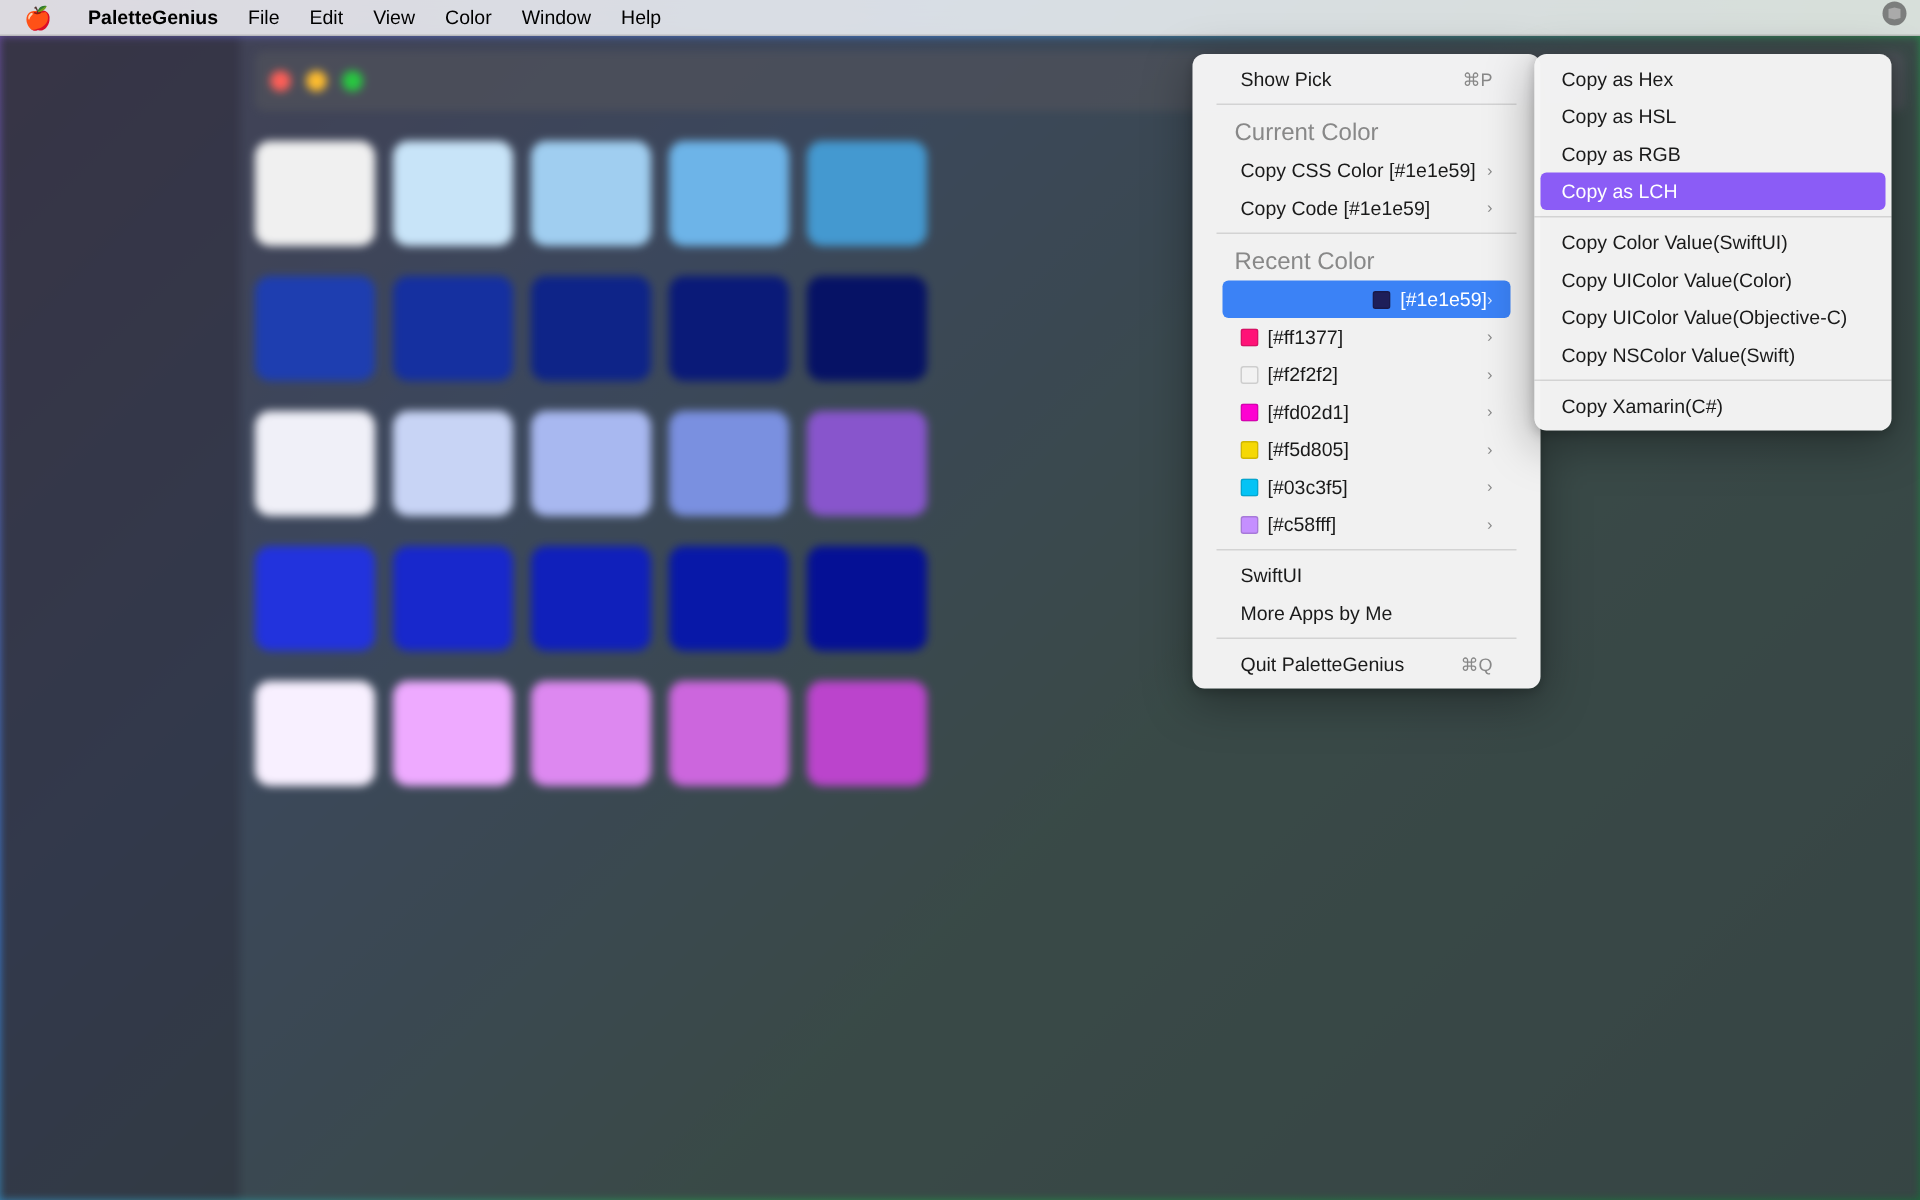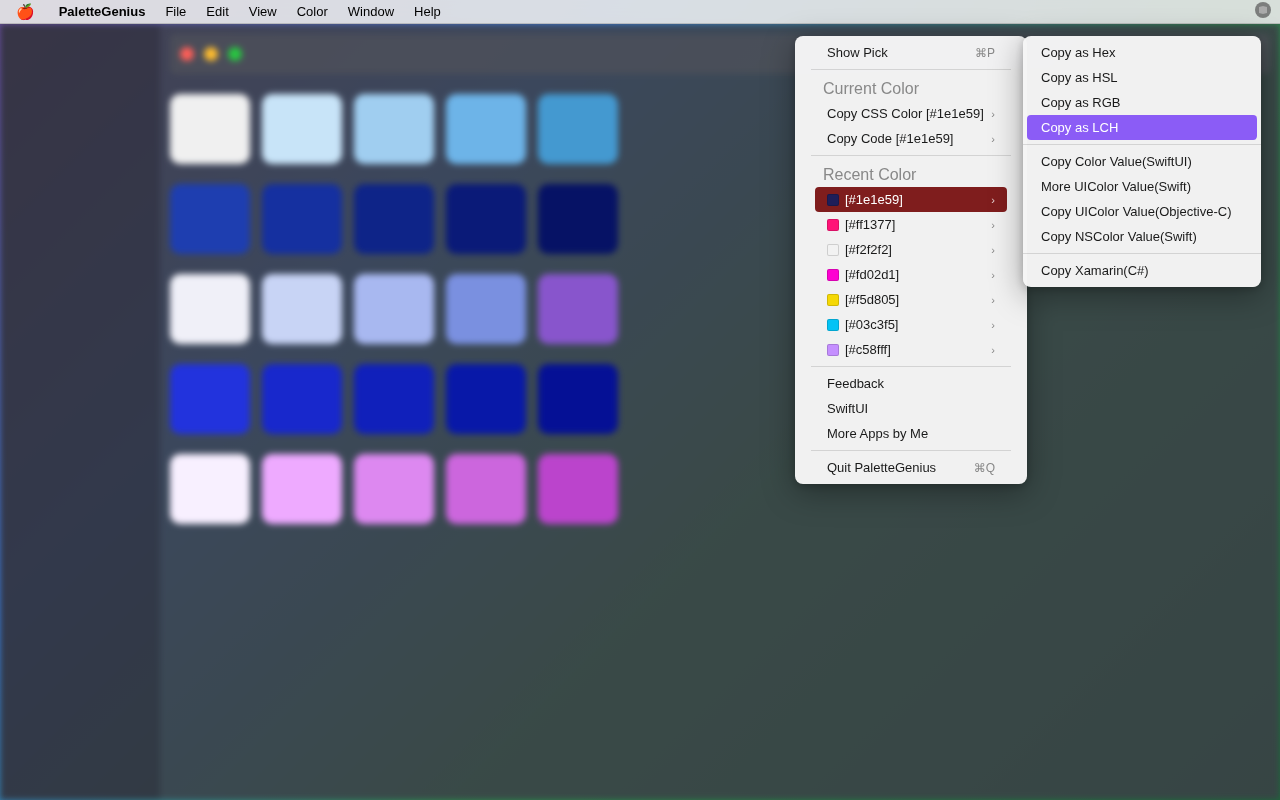--- a/index.html
+++ b/index.html
@@ -72,21 +72,21 @@
       justify-content: space-between;
       padding: 5px 12px;
       cursor: default;
       color: #1a1a1a;
       border-radius: 4px;
       margin: 0 4px;
     }
     .menu-row .row-left { display: flex; align-items: center; gap: 6px; }
     .menu-row .shortcut { color: #888; font-size: 12px; }
     .menu-row .chevron { color: #888; font-size: 11px; }
-    .menu-row.highlighted { background: #7f1d1d; color: #fff; }
+    .menu-row.highlighted { background: #3b82f6; color: #fff; justify-content: flex-end; }
     .menu-row.highlighted .chevron { color: rgba(255,255,255,0.8); }
 
     .menu-separator {
       height: 1px;
       background: rgba(0,0,0,0.12);
       margin: 4px 0;
     }
 
     
     .color-swatch {
@@ -329,23 +329,20 @@
     <span class="row-left">
       <span class="color-swatch" style="background:#c58fff;"></span>
       <span>[#c58fff]</span>
     </span>
     <span class="chevron">›</span>
   </div>
 
   <div class="menu-separator"></div>
 
   <div class="menu-row">
-    <span>Feedback</span>
-  </div>
-  <div class="menu-row">
     <span>SwiftUI</span>
   </div>
   <div class="menu-row">
     <span>More Apps by Me</span>
   </div>
 
   <div class="menu-separator"></div>
 
   <div class="menu-row">
     <span>Quit PaletteGenius</span>
@@ -367,21 +364,21 @@
   <div class="submenu-row highlighted">
     <span>Copy as LCH</span>
   </div>
 
   <div class="submenu-separator"></div>
 
   <div class="submenu-row">
     <span>Copy Color Value(SwiftUI)</span>
   </div>
   <div class="submenu-row">
-    <span>More UIColor Value(Swift)</span>
+    <span>Copy UIColor Value(Color)</span>
   </div>
   <div class="submenu-row">
     <span>Copy UIColor Value(Objective-C)</span>
   </div>
   <div class="submenu-row">
     <span>Copy NSColor Value(Swift)</span>
   </div>
 
   <div class="submenu-separator"></div>
 

